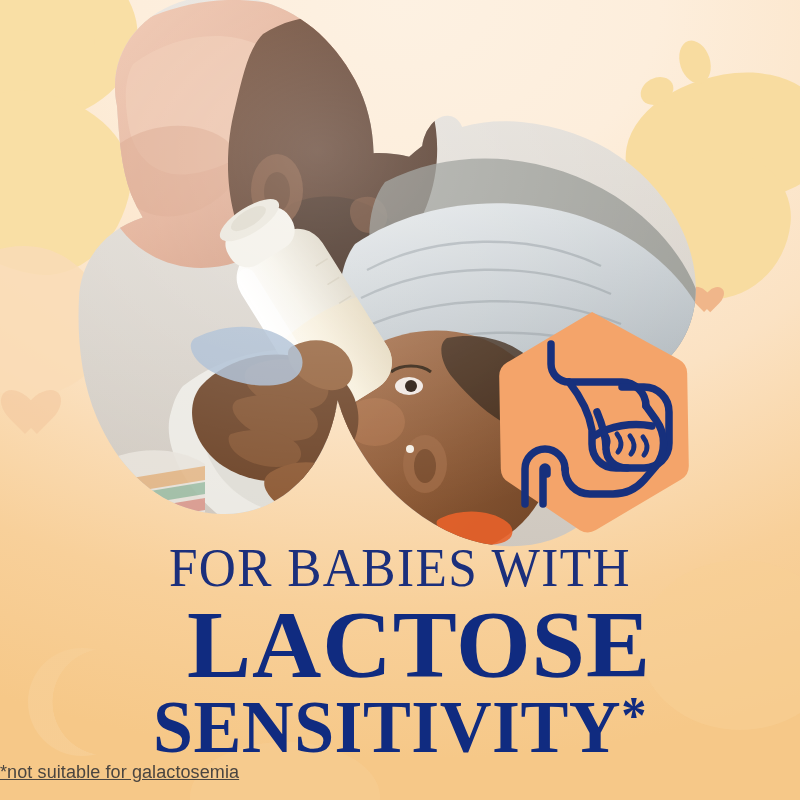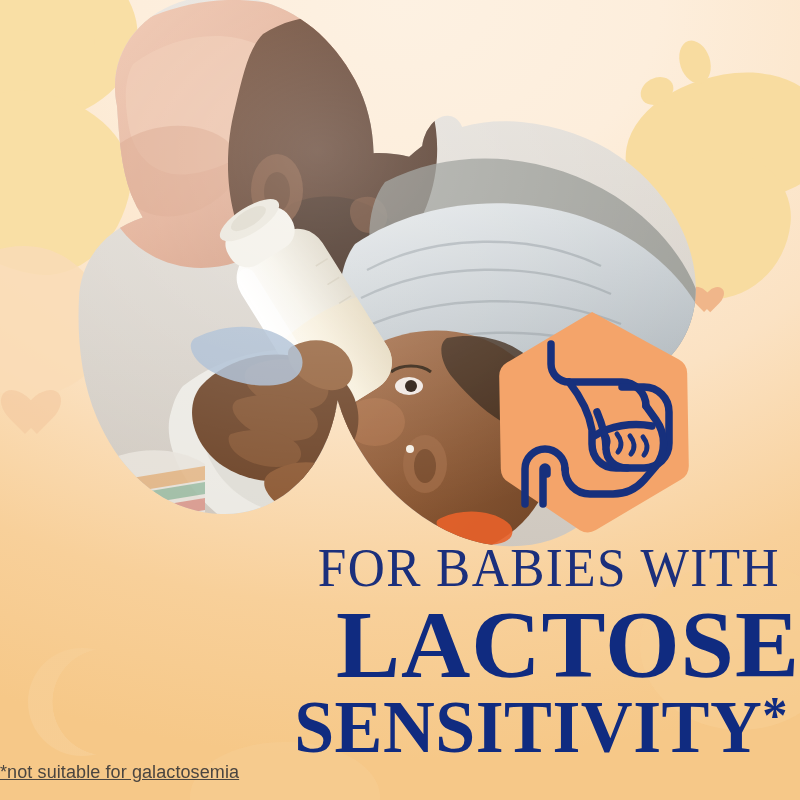--- a/index.html
+++ b/index.html
@@ -55,21 +55,21 @@
   
   #photo-wrap{position:absolute;left:55px;top:-6px;width:690px;height:560px;}
   .photo-svg{display:block;width:100%;height:100%;}
 
   
   #hex-badge{position:absolute;left:494px;top:308px;width:200px;height:226px;}
   .hex-svg{display:block;width:100%;height:100%;}
 
   
   #headline{
-    position:absolute;left:0;right:0;top:540px;text-align:right;
+    position:absolute;left:0;right:0;top:540px;text-align:center;
     color:#17307d;
   }
   .line-kicker{
     font-family:"Liberation Serif",serif;
     font-weight:400;
     font-size:54px;
     line-height:56px;
     letter-spacing:1.5px;
     color:#1b2f7c;
     transform:scaleX(.95);

